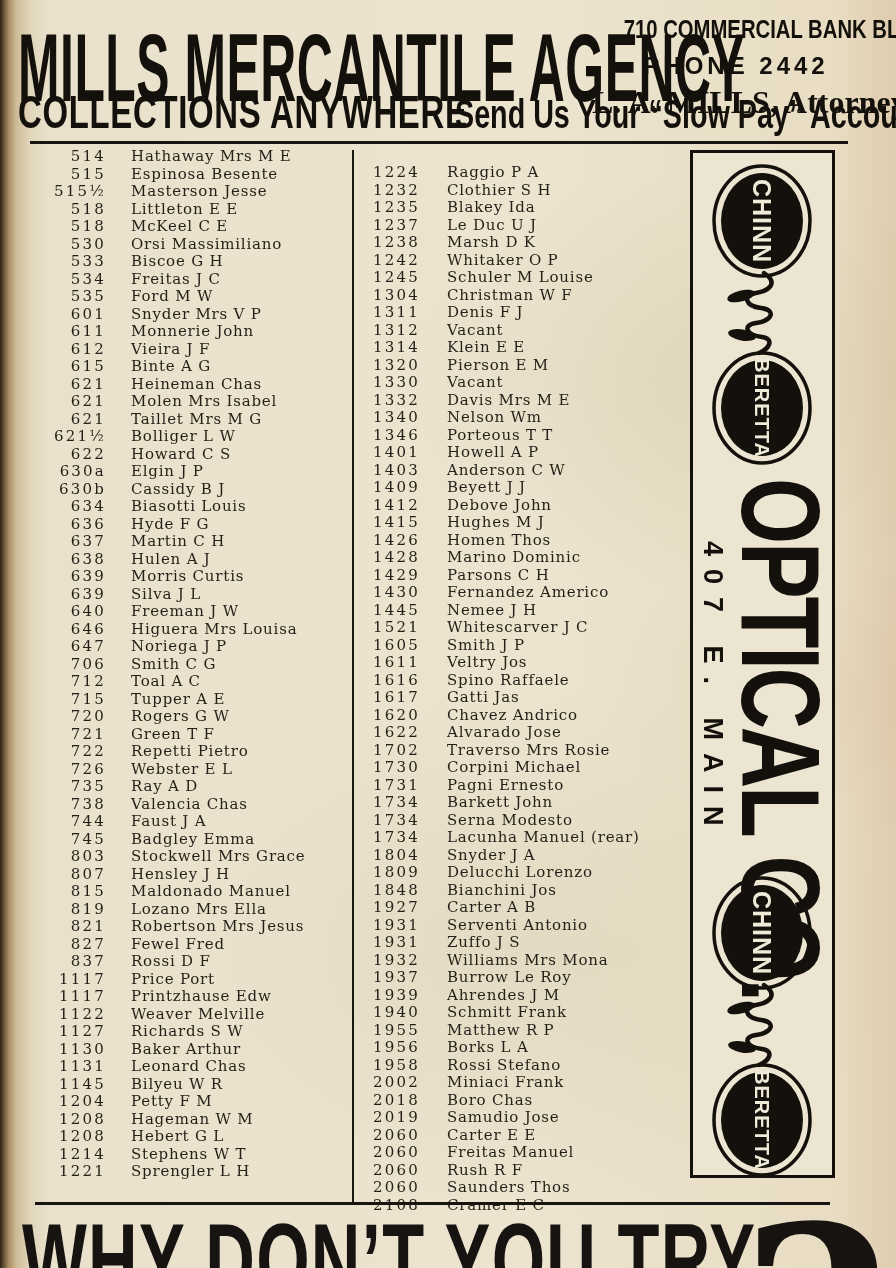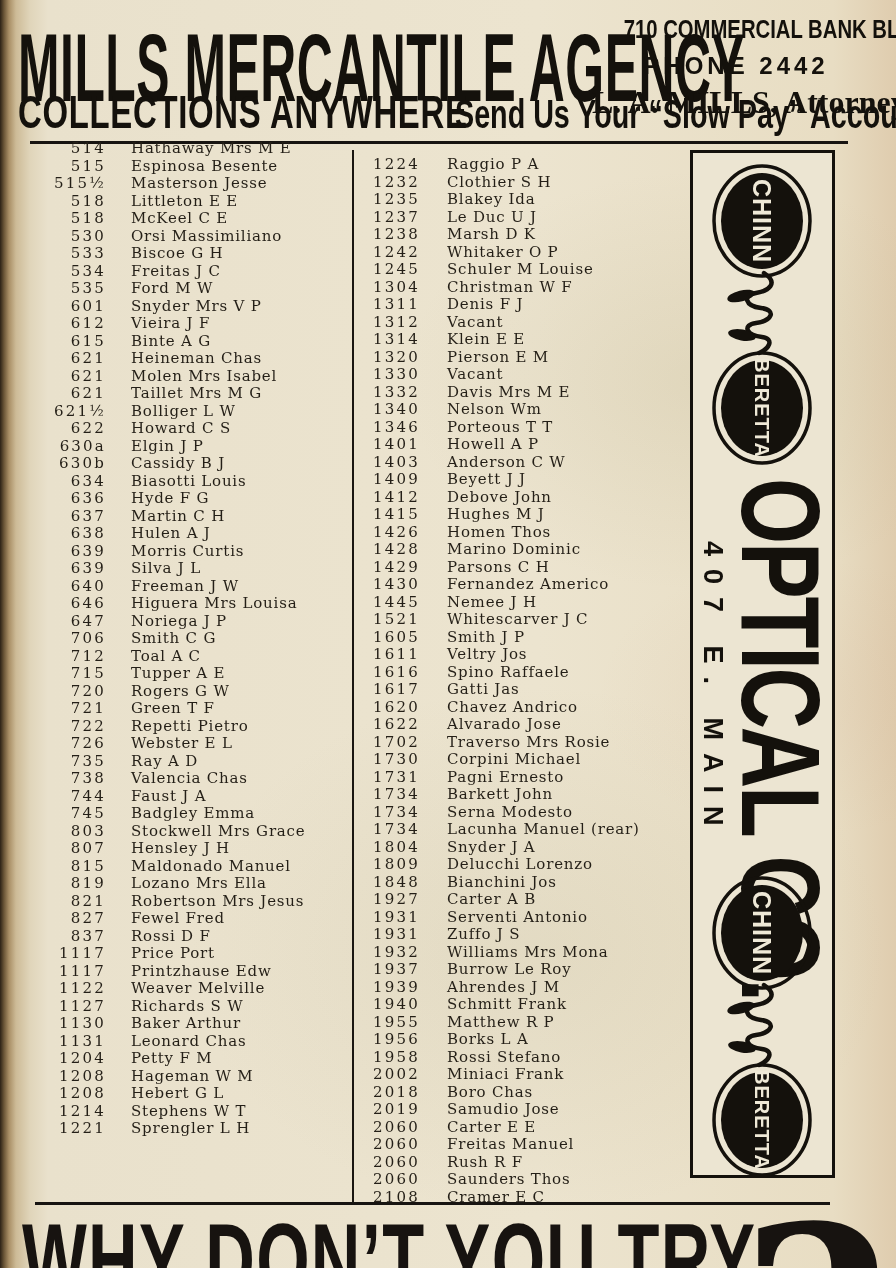--- a/index.html
+++ b/index.html
@@ -30,21 +30,21 @@
     font-weight:bold;font-size:47px;line-height:1;color:#14110c;
     transform:scale(0.70,1);transform-origin:0 0;letter-spacing:1px;
   }
   .slowpay{
     position:absolute;left:455px;top:94px;white-space:nowrap;
     font-weight:bold;font-size:41px;line-height:1;color:#14110c;
     transform:scale(0.70,1);transform-origin:0 0;
   }
   .rule-top{position:absolute;left:30px;top:141px;width:818px;height:3px;background:#171411;}
   
-  .col{position:absolute;top:140px;}
+  .col{position:absolute;top:148px;}
   .col1{left:38px;width:310px;}
   .col2{left:362px;width:320px;}
   .dir-row{height:17.5px;display:flex;align-items:baseline;
     font-family:"DejaVu Serif","Liberation Serif",serif;font-size:15px;line-height:17.5px;color:#241f17;}
   .dir-num{width:68px;text-align:right;letter-spacing:2.2px;white-space:nowrap;}
   .col2 .dir-num{width:58px;margin-top:16px;}
   .dir-name{margin-left:25px;letter-spacing:0.8px;white-space:nowrap;}
   .col2 .dir-name{margin-left:27px;}
   .vdivider{position:absolute;left:352px;top:150px;width:2px;height:1052px;background:#1a1611;}
   
@@ -140,20 +140,24 @@
       <div class="dir-row">
         <span class="dir-num">535</span>
         <span class="dir-name">Ford M W</span>
       </div>
 
       <div class="dir-row">
         <span class="dir-num">601</span>
         <span class="dir-name">Snyder Mrs V P</span>
       </div>
 
+      <div class="dir-row">
+        <span class="dir-num">611</span>
+        <span class="dir-name">Monnerie John</span>
+      </div>
 
       <div class="dir-row">
         <span class="dir-num">612</span>
         <span class="dir-name">Vieira J F</span>
       </div>
 
       <div class="dir-row">
         <span class="dir-num">615</span>
         <span class="dir-name">Binte A G</span>
       </div>
@@ -352,20 +356,24 @@
       <div class="dir-row">
         <span class="dir-num">1130</span>
         <span class="dir-name">Baker Arthur</span>
       </div>
 
       <div class="dir-row">
         <span class="dir-num">1131</span>
         <span class="dir-name">Leonard Chas</span>
       </div>
 
+      <div class="dir-row">
+        <span class="dir-num">1145</span>
+        <span class="dir-name">Bilyeu W R</span>
+      </div>
 
       <div class="dir-row">
         <span class="dir-num">1204</span>
         <span class="dir-name">Petty F M</span>
       </div>
 
       <div class="dir-row">
         <span class="dir-num">1208</span>
         <span class="dir-name">Hageman W M</span>
       </div>

